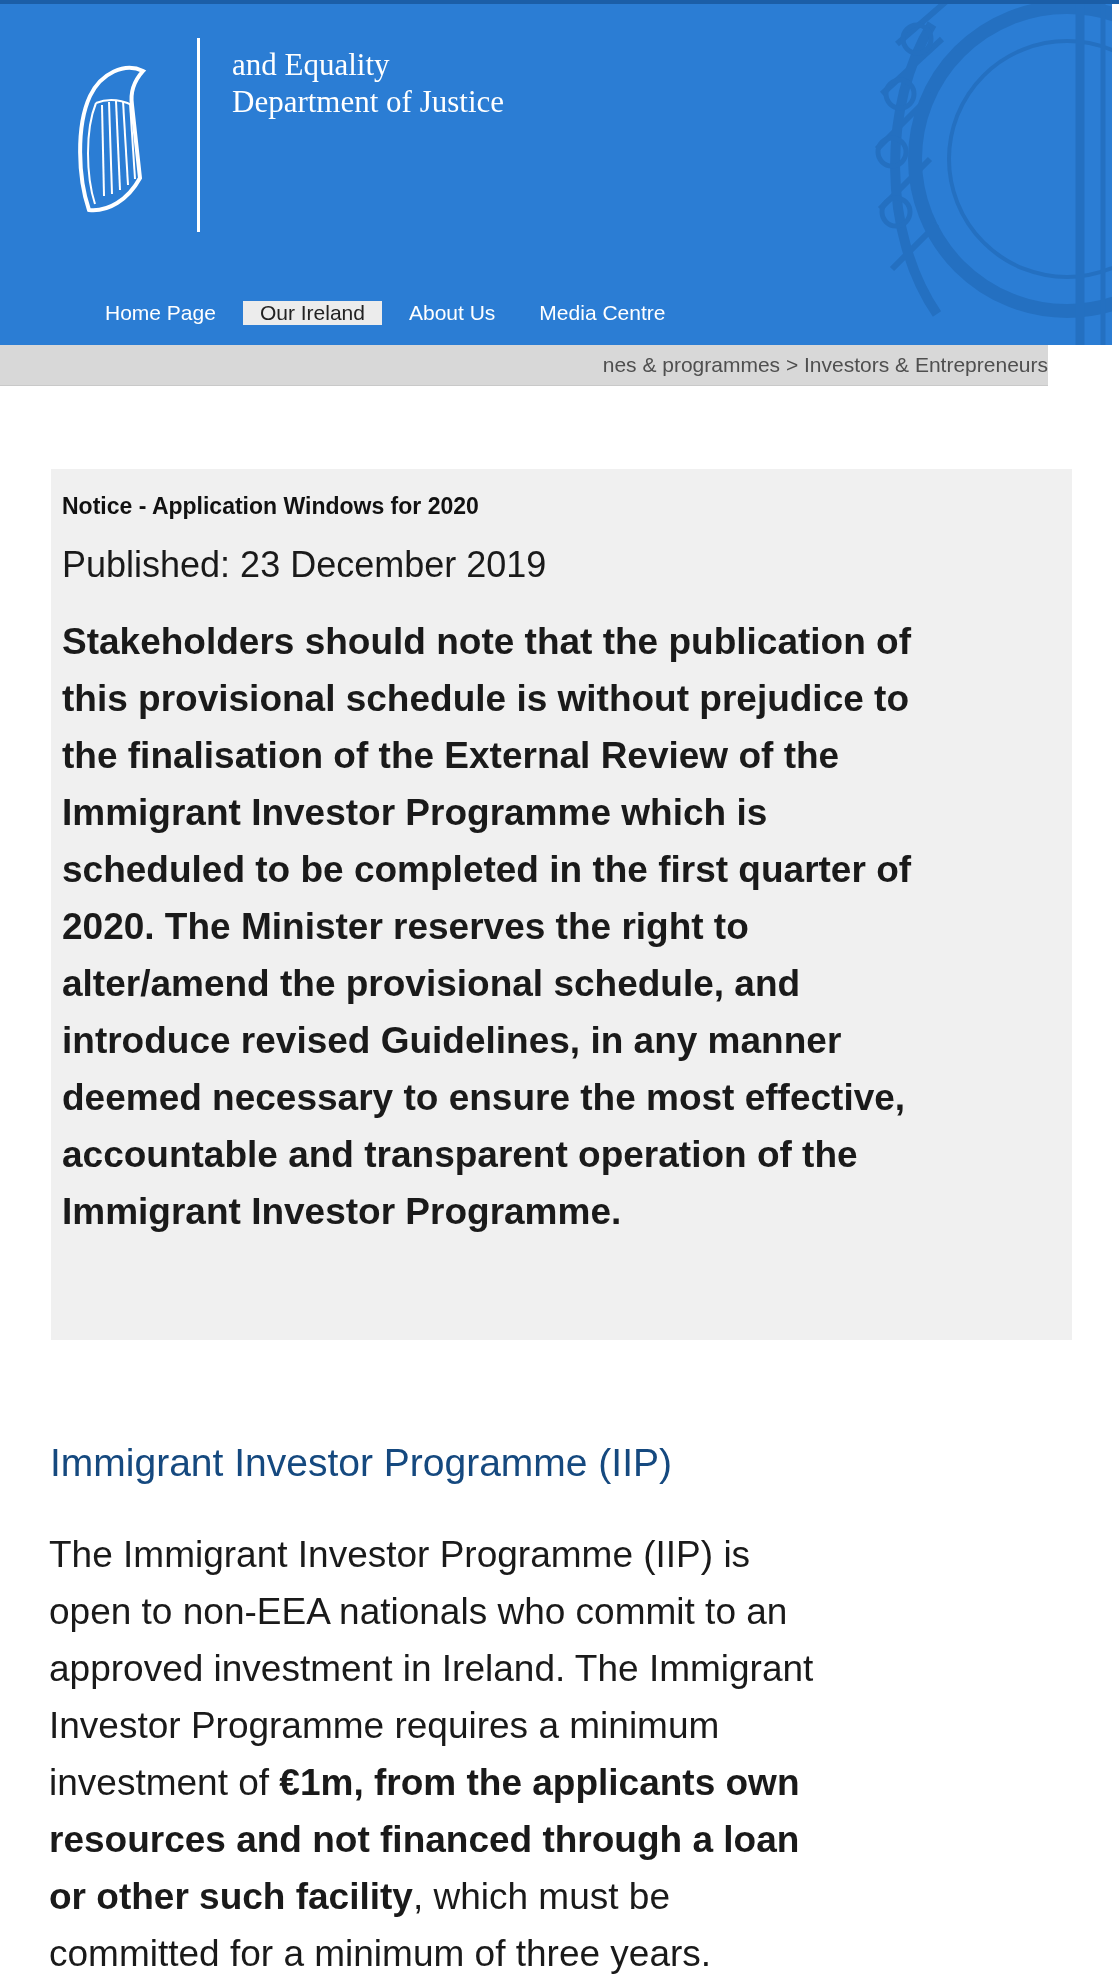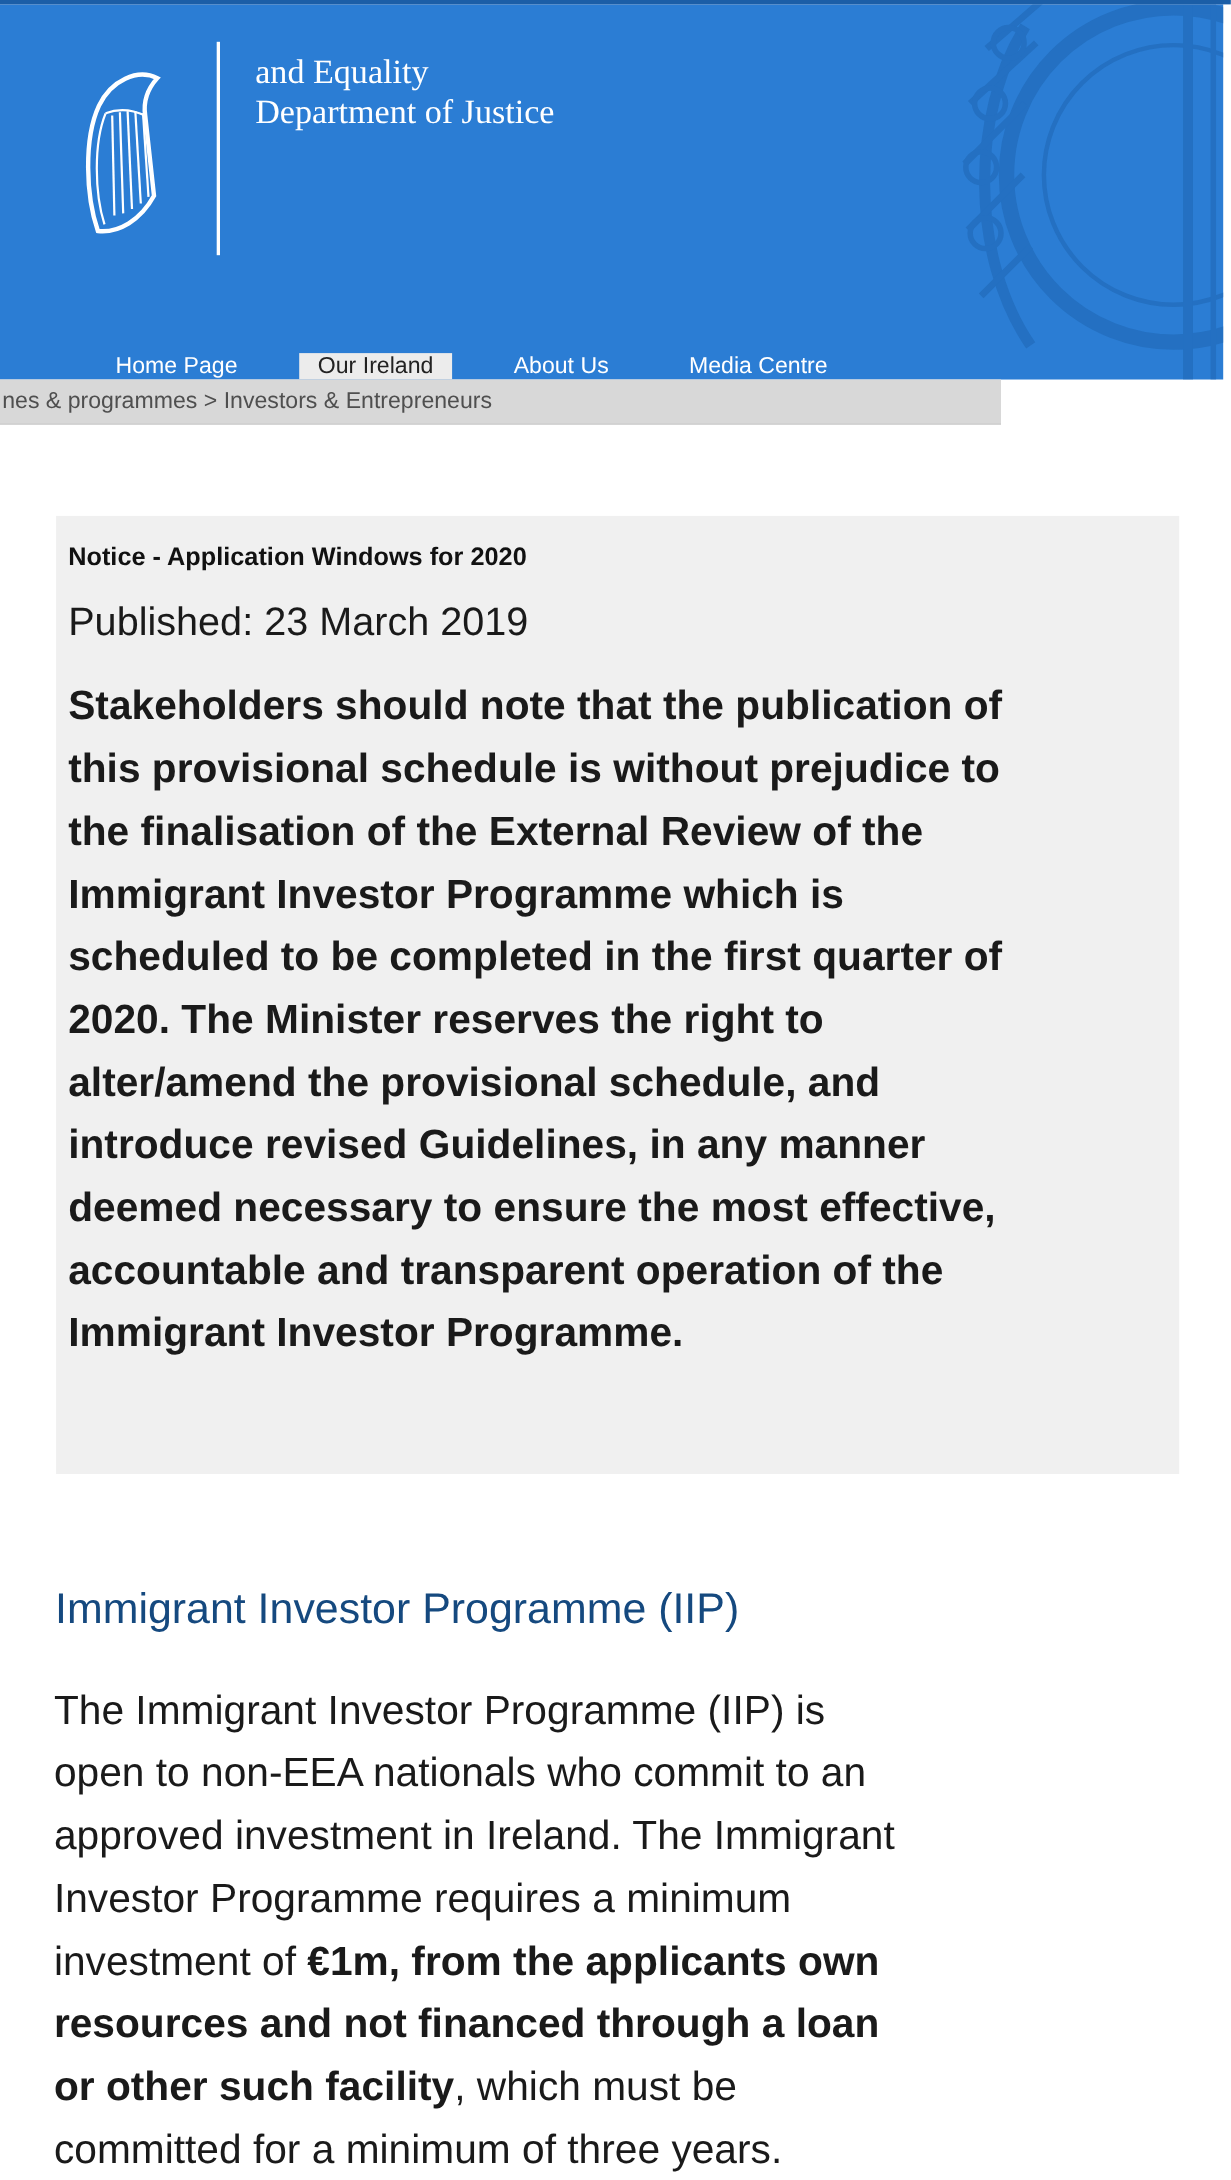--- a/index.html
+++ b/index.html
@@ -18,35 +18,35 @@
   .watermark{position:absolute;top:-20px;right:-70px;opacity:.55;pointer-events:none;}
   .logo{position:absolute;top:34px;left:75px;display:flex;align-items:flex-start;cursor:pointer;}
   .harp{margin-top:20px;}
   .logo-sep{width:3px;height:194px;background:#ffffff;margin-left:34px;}
   .logo-text{margin-left:32px;color:#ffffff;padding-top:8px;}
   .logo-text .ga{font:700 31px/37px "Liberation Serif",serif;}
   .logo-text .en{font:400 31px/37px "Liberation Serif",serif;}
   
   .nav{
     position:absolute;left:0;bottom:0;width:100%;height:44px;
-    display:flex;align-items:flex-end;padding-left:88px;box-sizing:border-box;gap:29px;
+    display:flex;align-items:flex-start;padding-left:88px;box-sizing:border-box;
   }
   .nav-item{
     display:flex;align-items:center;
     padding:0 17px;margin-right:10px;
     font-size:21px;color:#ffffff;cursor:pointer;white-space:nowrap;
   }
   .nav-item.active{
     background:#ececec;color:#222222;
   }
   
   .breadcrumb-bar{
-    position:absolute;top:345px;left:0;width:910px;height:40px;
+    position:absolute;top:345px;left:0;width:1048px;height:40px;
     background:#d8d8d8;border-bottom:1px solid #c9c9c9;
-    display:flex;align-items:center;
+    display:flex;align-items:center;justify-content:flex-end;
   }
   .breadcrumb-trail{font-size:21px;color:#4f4f4f;margin-left:2px;white-space:nowrap;cursor:pointer;}
   
   .content{position:absolute;top:386px;left:0;width:1119px;}
   .notice{
     margin:83px 47px 0 51px;
     background:#f0f0f0;
     padding:12px 12px 100px 11px;
     box-sizing:border-box;
   }
@@ -109,21 +109,21 @@
 </div>
 
 <div class="breadcrumb-bar">
   <span class="breadcrumb-trail">nes &amp; programmes &gt; Investors &amp; Entrepreneurs</span>
 </div>
 
 <div class="content">
 
   <div class="notice">
     <p class="notice-title">Notice - Application Windows for 2020</p>
-    <p class="notice-published">Published: 23 March 2019</p>
+    <p class="notice-published">Published: 23 December 2019</p>
     <p class="notice-body">Stakeholders should note that the publication of
 this provisional schedule is without prejudice to
 the finalisation of the External Review of the
 Immigrant Investor Programme which is
 scheduled to be completed in the first quarter of
 2020. The Minister reserves the right to
 alter/amend the provisional schedule, and
 introduce revised Guidelines, in any manner
 deemed necessary to ensure the most effective,
 accountable and transparent operation of the

